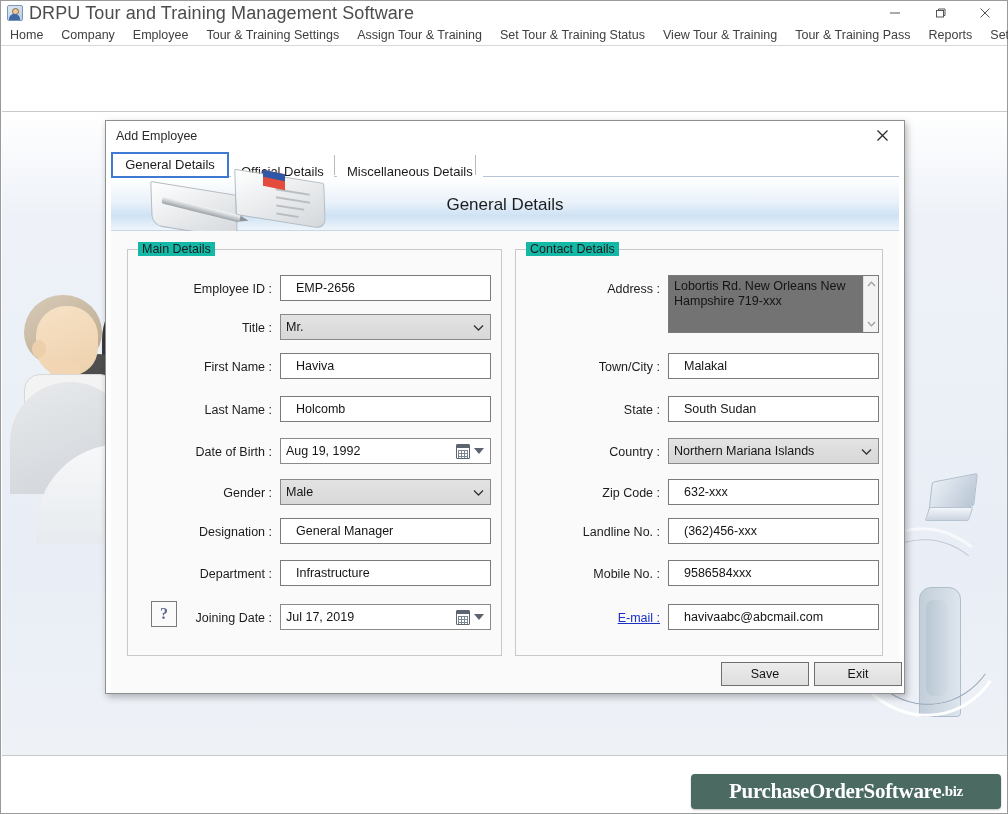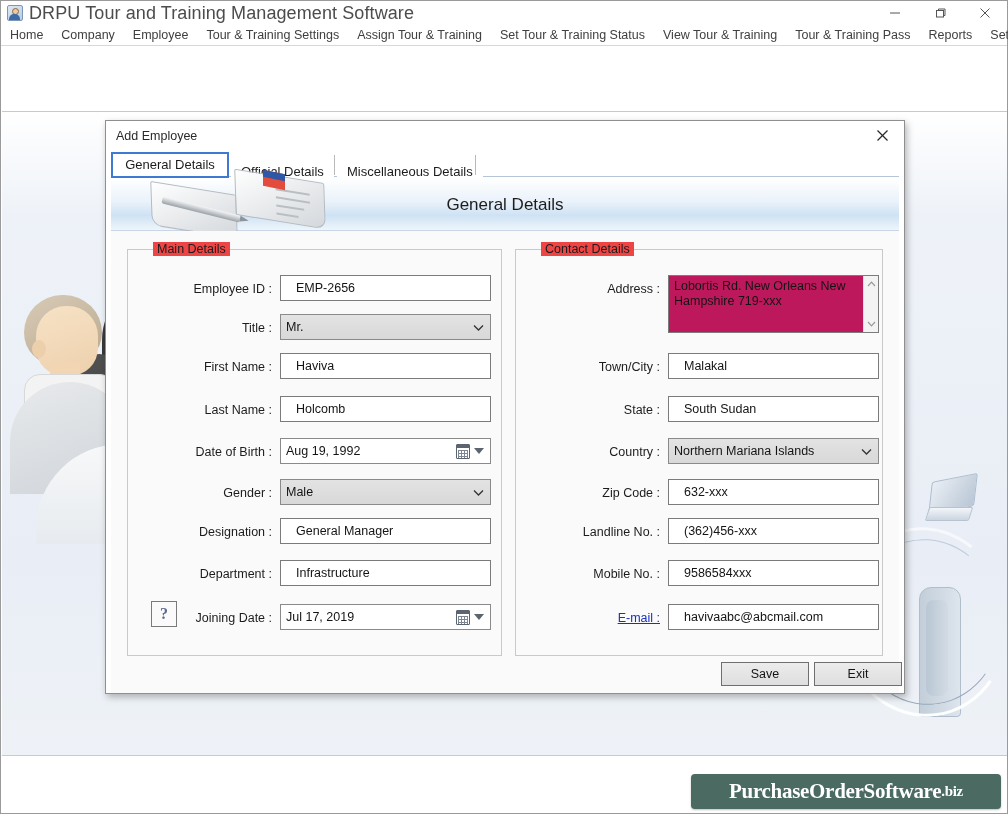--- a/index.html
+++ b/index.html
@@ -257,22 +257,22 @@
   #dlg-body {
     position:absolute; left:5px; top:110px; width:788px; height:462px;
     background:#fafafa;
   }
 
   
   .groupbox {
     position:absolute; border:1px solid #c9c9c9; background:#fafafa;
   }
   .groupbox > .gb-title {
-    position:absolute; top:-8px; left:10px; background:#ef4444; padding: 0 4px;
-    font-size:12.5px; color:#1c1c1c;margin-left:15px;
+    position:absolute; top:-8px; left:10px; background:#14b8a6; padding: 0 4px;
+    font-size:12.5px; color:#1c1c1c;
   }
   #gb-main { left:16px; top:18px; width:375px; height:407px; }
   #gb-contact { left:404px; top:18px; width:368px; height:407px; }
 
   
   .row { position:absolute; left:0; width:100%; height:28px; }
   .lbl {
     position:absolute; right:0; top:0; height:28px; line-height:28px;
     font-size:12.5px; color:#1c1c1c; white-space:nowrap; text-align:right;
   }
@@ -312,21 +312,21 @@
     background-size: 3px 3px;
   }
   .datebox .dd {
     position:absolute; right:6px; top:9px;
     border-left:5px solid transparent; border-right:5px solid transparent;
     border-top:6px solid #5c6470;
   }
 
   
   #address-box {
-    position:relative; width:100%; height:58px; border:1px solid #7b7b7b; background:#be185d;
+    position:relative; width:100%; height:58px; border:1px solid #7b7b7b; background:#737373;
   }
   #address-text {
     position:absolute; left:5px; top:3px; right:18px;
     font-size:12.5px; color:#141414; line-height:15px; white-space: pre-wrap;
   }
   #address-scroll {
     position:absolute; right:0; top:0; width:15px; height:56px; background:#f3f3f3;
     border-left:1px solid #e0e0e0;
     display:flex; flex-direction:column; justify-content:space-between; align-items:center;
     padding: 3px 0; color:#9a9a9a; font-size:9px;

